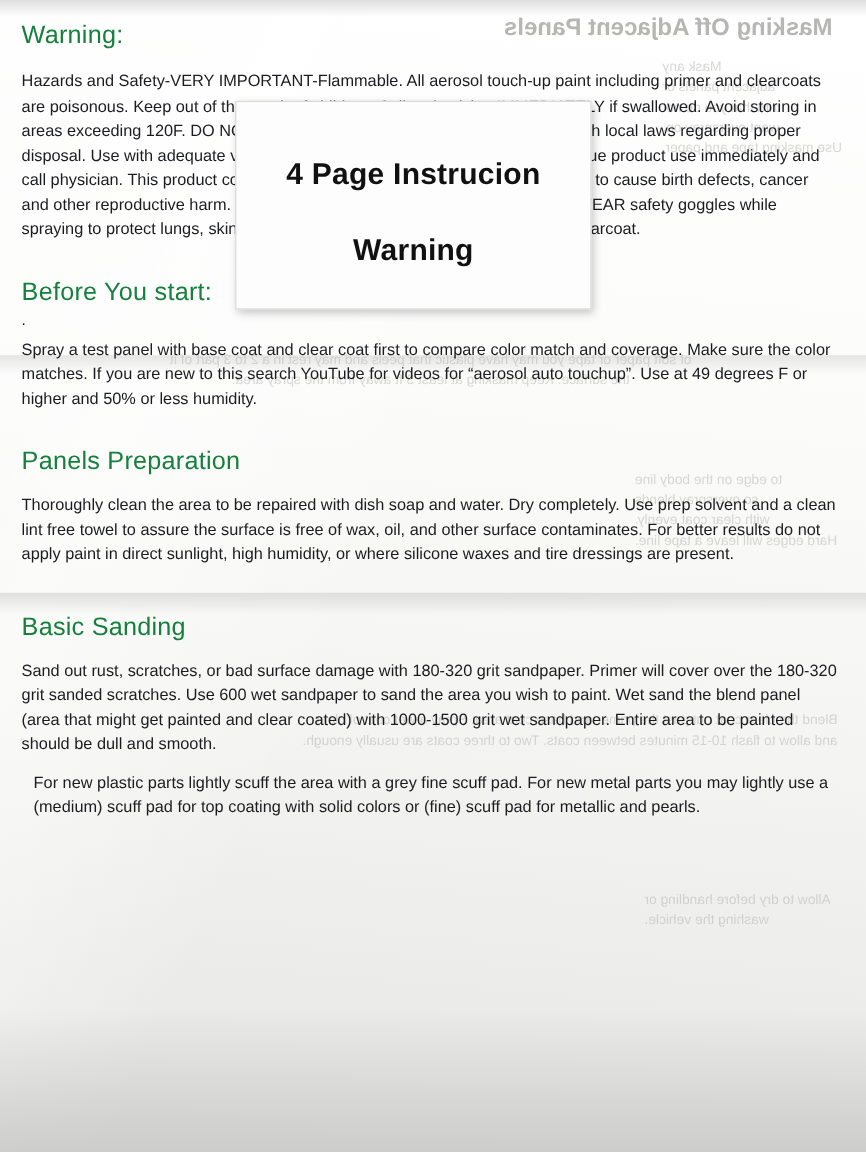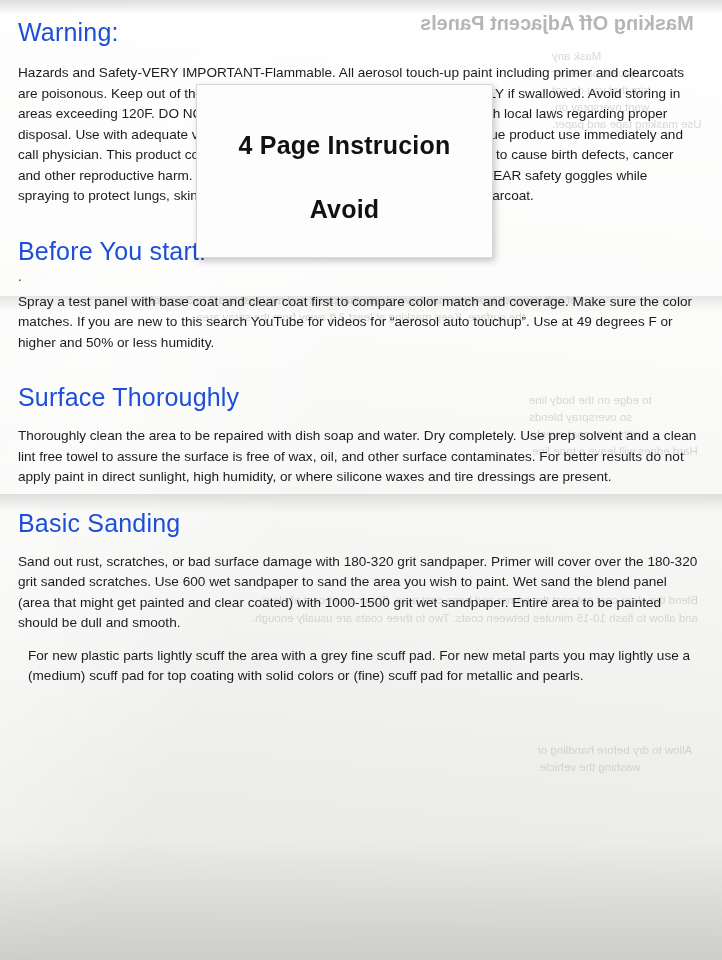--- a/index.html
+++ b/index.html
@@ -66,29 +66,29 @@
   #content {
     position: absolute;
     inset: 0;
     padding: 12px 24px 0 18px;
     box-sizing: border-box;
   }
 
   h2.heading {
     font-family: "Liberation Sans", sans-serif;
     font-weight: 400;
-    font-size: 25px;
+    font-size: 21px;
     letter-spacing: .2px;
     margin: 0;
-    color: #1d4ed8;
+    color: #15803d;
   }
   #warning-heading { margin-top: 6px; }
   #before-heading { margin-top: 30px; }
   #surface-heading { margin-top: 30px; }
-  #sanding-heading { margin-top: 21px; }
+  #sanding-heading { margin-top: 38px; }
 
   p.body {
     font-size: 13.6px;
     line-height: 20.5px;
     margin: 0;
     color: #1b1c1f;
   }
   #warning-body { margin-top: 16px; }
   #before-dot { font-size: 13px; line-height: 10px; margin-top: 6px; }
   #before-body { margin-top: 10px; }
@@ -152,25 +152,25 @@
 
 <div id="content">
 
   <h2 class="heading" id="warning-heading">Warning:</h2>
   <p class="body" id="warning-body">Hazards and Safety-VERY IMPORTANT-Flammable. All aerosol touch-up paint including primer and clearcoats are poisonous. Keep out of the reach of children. Call a physician IMMEDIATELY if swallowed. Avoid storing in areas exceeding 120F. DO NOT STORE IN CAR and avoid freezing. Check with local laws regarding proper disposal. Use with adequate ventilation. If you feel dizzy or nauseous discontinue product use immediately and call physician. This product contains chemicals known to the State of California to cause birth defects, cancer and other reproductive harm. WEAR an approved active paint respirator and WEAR safety goggles while spraying to protect lungs, skin and eyes. This includes the primer, paint and clearcoat.</p>
 
   <h2 class="heading" id="before-heading">Before You start:</h2>
   <p class="body" id="before-dot">.</p>
   <p class="body" id="before-body">Spray a test panel with base coat and clear coat first to compare color match and coverage. Make sure the color matches.  If you are new to this search YouTube for videos for “aerosol auto touchup”.  Use at 49 degrees F or higher and 50% or less humidity.</p>
 
-  <h2 class="heading" id="surface-heading">Surface Thoroughly</h2>
+  <h2 class="heading" id="surface-heading">Panels Preparation</h2>
   <p class="body" id="surface-body"><span>Thoroughly clean the area to be repaired with dish soap and water.  </span><span class="ital">Dry completely.</span><span> Use prep solvent and a clean lint free towel to assure the surface is free of wax, oil, and other surface contaminates. For better results do not apply paint in direct sunlight, high humidity, or where silicone waxes and tire dressings are present.</span></p>
 
   <h2 class="heading" id="sanding-heading">Basic Sanding</h2>
   <p class="body" id="sanding-body1">Sand out rust, scratches, or bad surface damage with 180-320 grit sandpaper. Primer will cover over the 180-320 grit sanded scratches. Use 600 wet sandpaper to sand the area you wish to paint. Wet sand the blend panel (area that might get painted and clear coated) with 1000-1500 grit wet sandpaper. Entire area to be painted should be dull and smooth.</p>
   <p class="body" id="sanding-body2">For new plastic parts lightly scuff the area with a grey fine scuff pad. For new metal parts you may lightly use a (medium) scuff pad for top coating with solid colors or (fine) scuff pad for metallic and pearls.</p>
 
 </div>
 
 <div id="label-card">
   <div class="label-line">4 Page Instrucion</div>
-  <div class="label-line">Avoid</div>
+  <div class="label-line">Warning</div>
 </div>
 
 </body></html>

